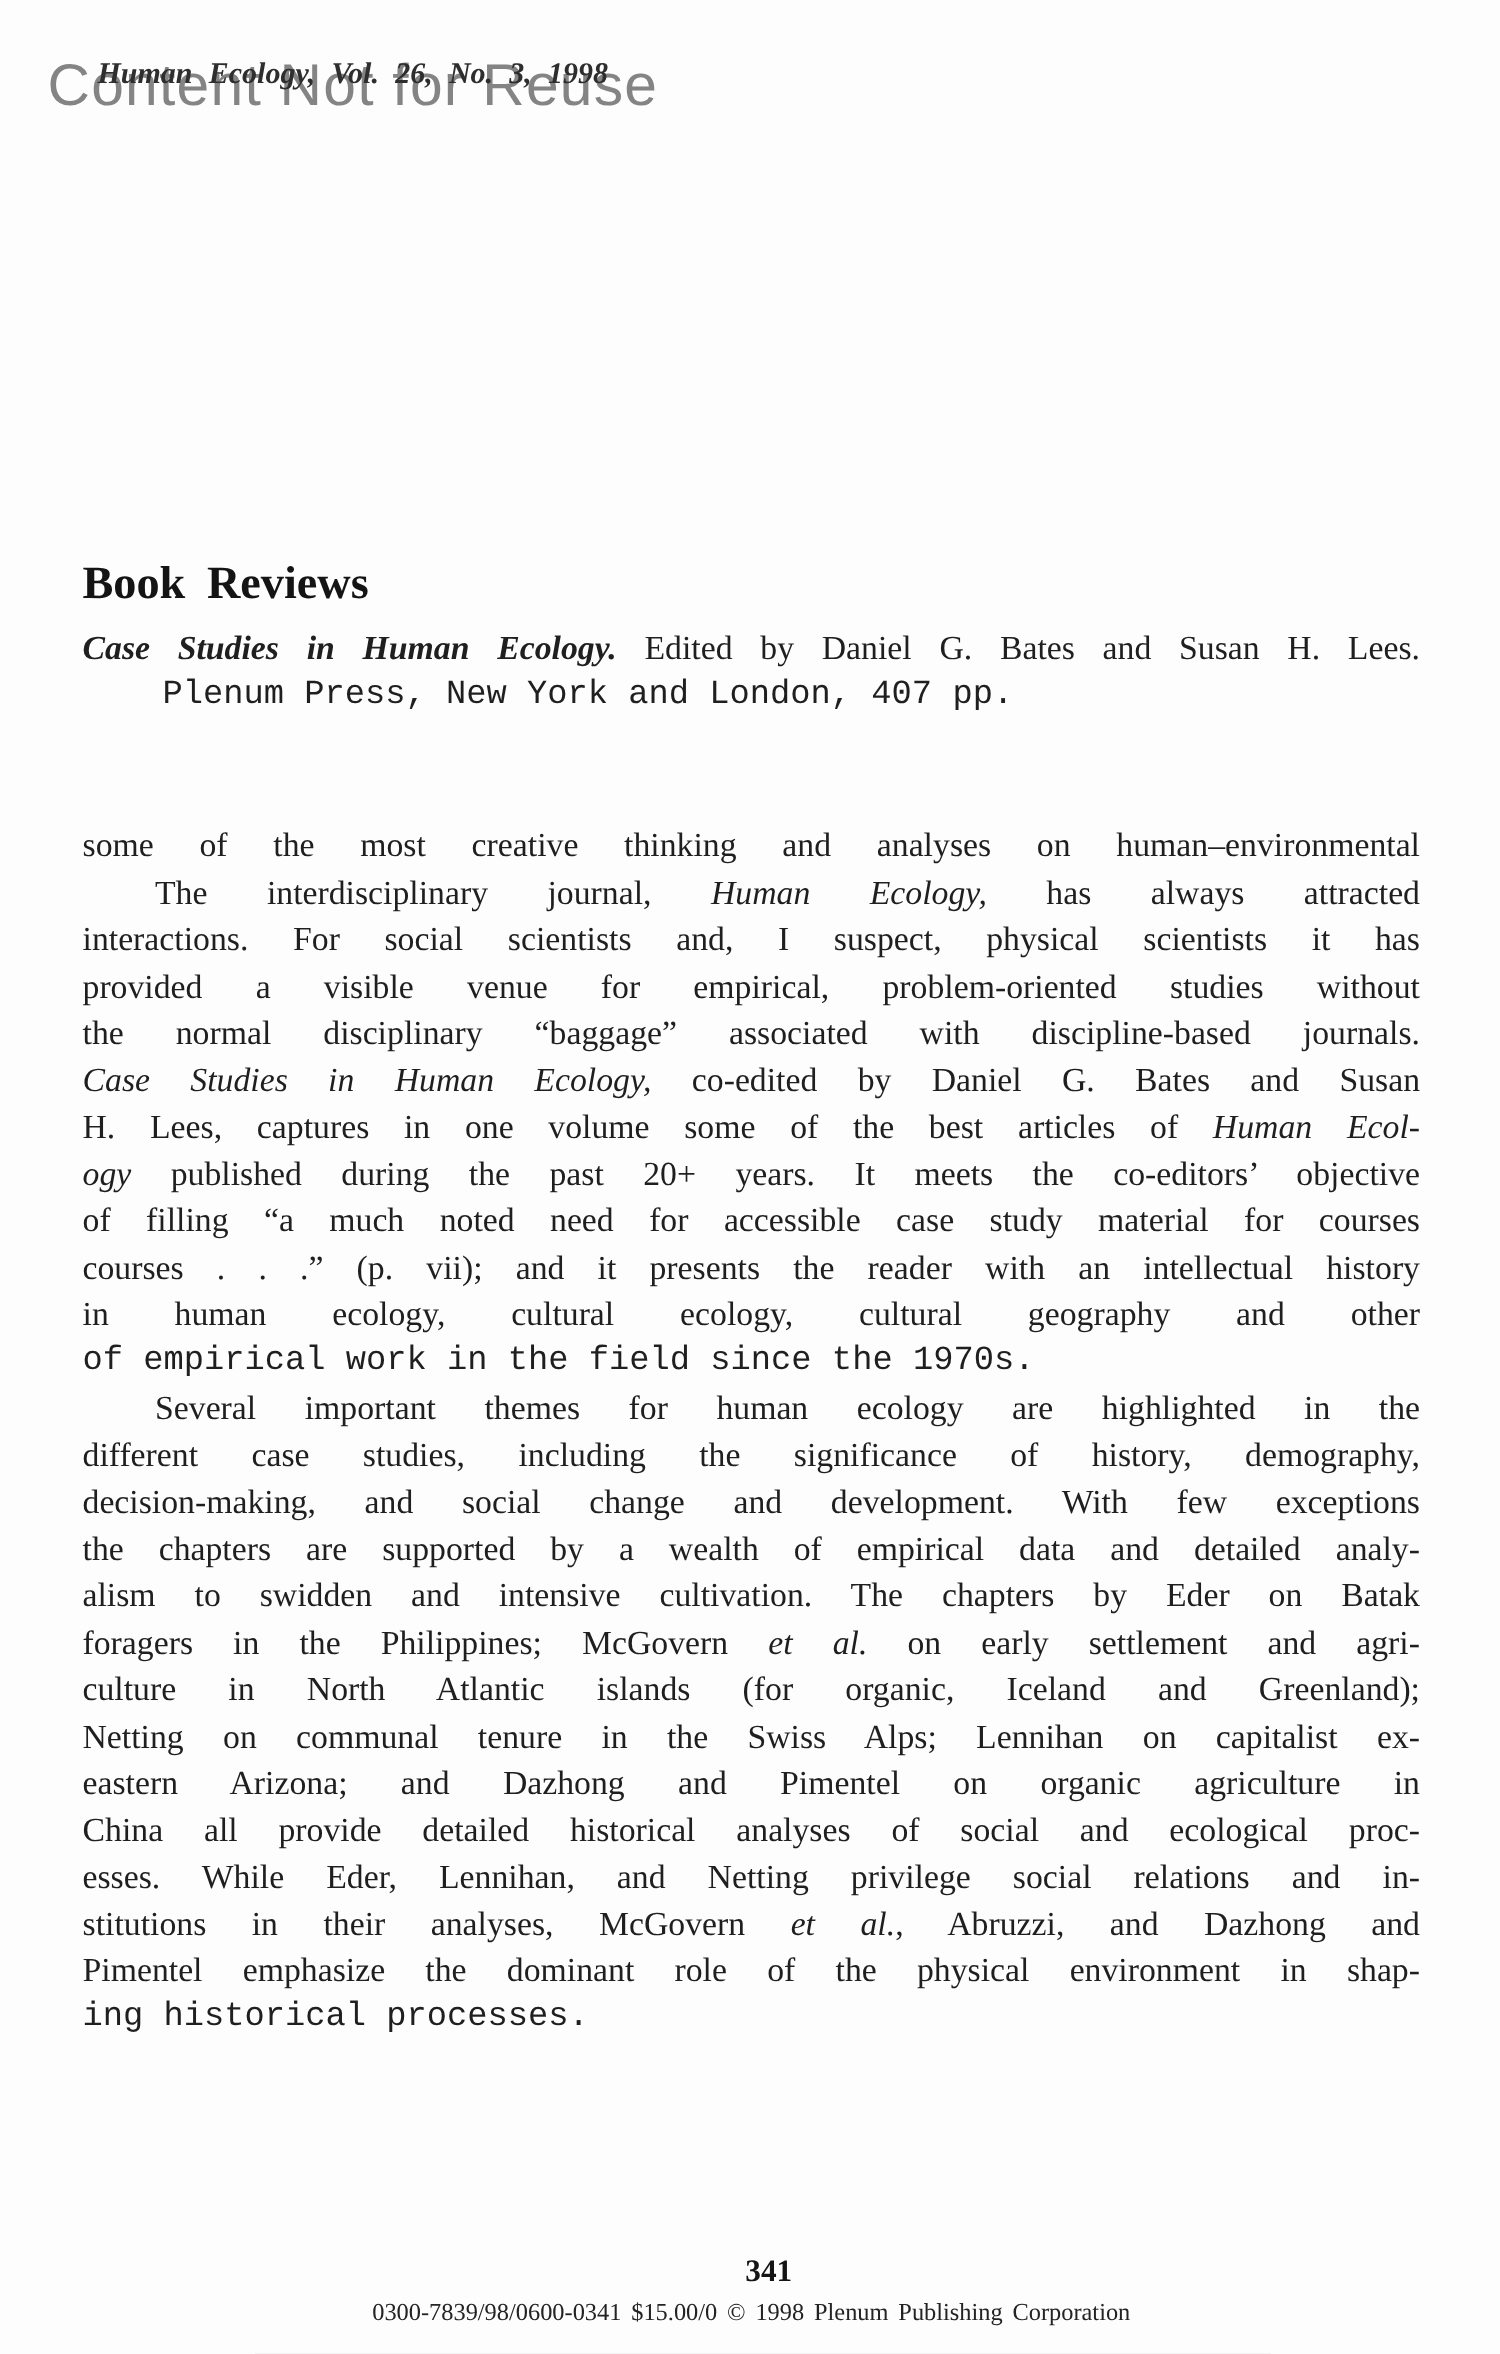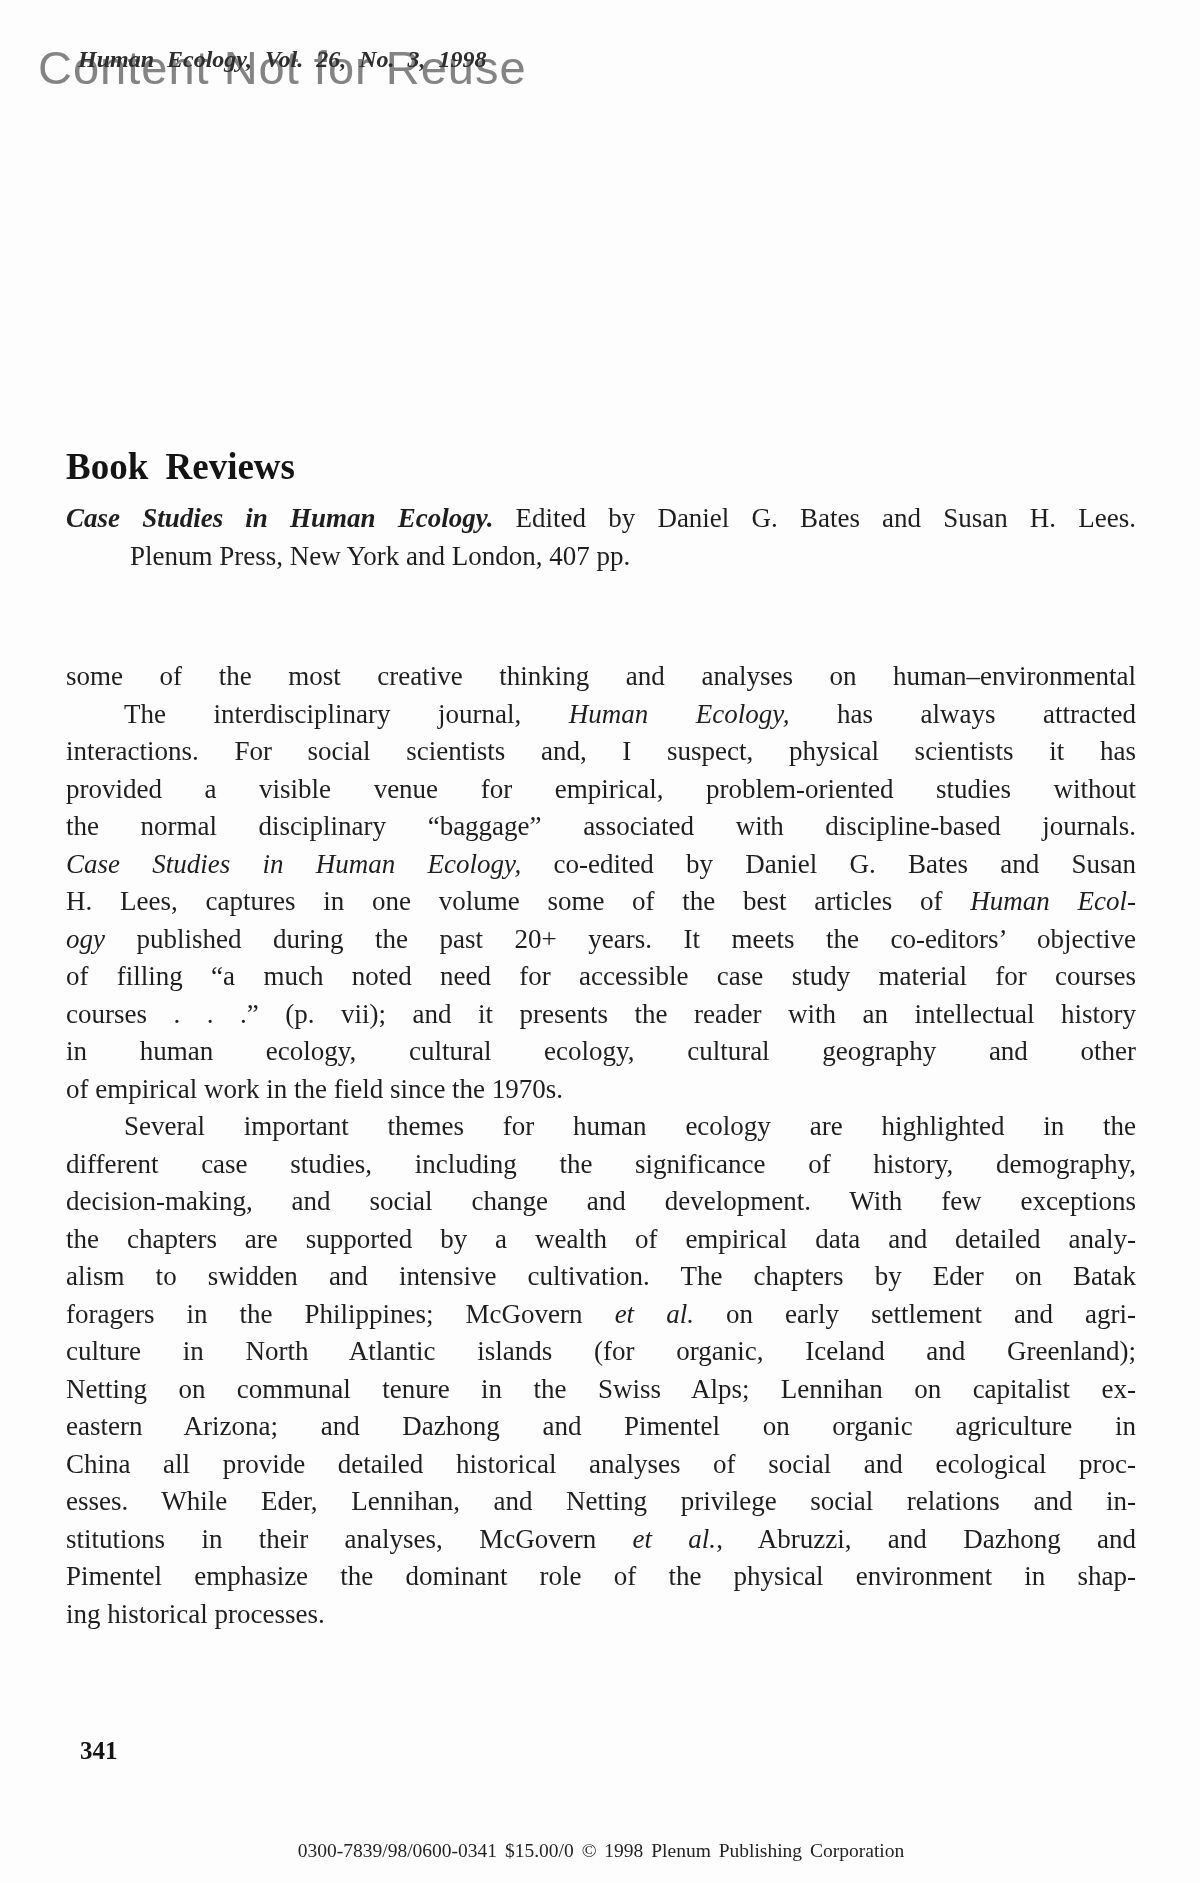--- a/index.html
+++ b/index.html
@@ -55,27 +55,28 @@
   .citation .line.cit-rest  { padding-left: 64px; }
   .bodytext {
     position: absolute;
     left: 66px; top: 658px;
     width: 1070px;
     font-size: 27px;
     line-height: 37.5px;
   }
   .line { text-align: justify; text-align-last: justify; white-space: normal; }
   .line.first { text-indent: 58px; }
-  .line.final { text-align-last: left; }
+  .line.final { text-align-last: left; font-family: Liberation Mono, monospace; }
   .it  { font-style: italic; }
   .bit { font-style: italic; font-weight: bold; }
   .page-number {
     position: absolute;
-    left: 66px; top: 1737px;
+    left: 66px; top: 1804px;
     width: 1070px;
+    text-align: center;
     font-size: 25px;
     font-weight: bold;
     padding-left: 14px;
     color: #141414;
   }
   .footer-line {
     position: absolute;
     left: 66px; top: 1840px;
     width: 1070px;
     text-align: center;

